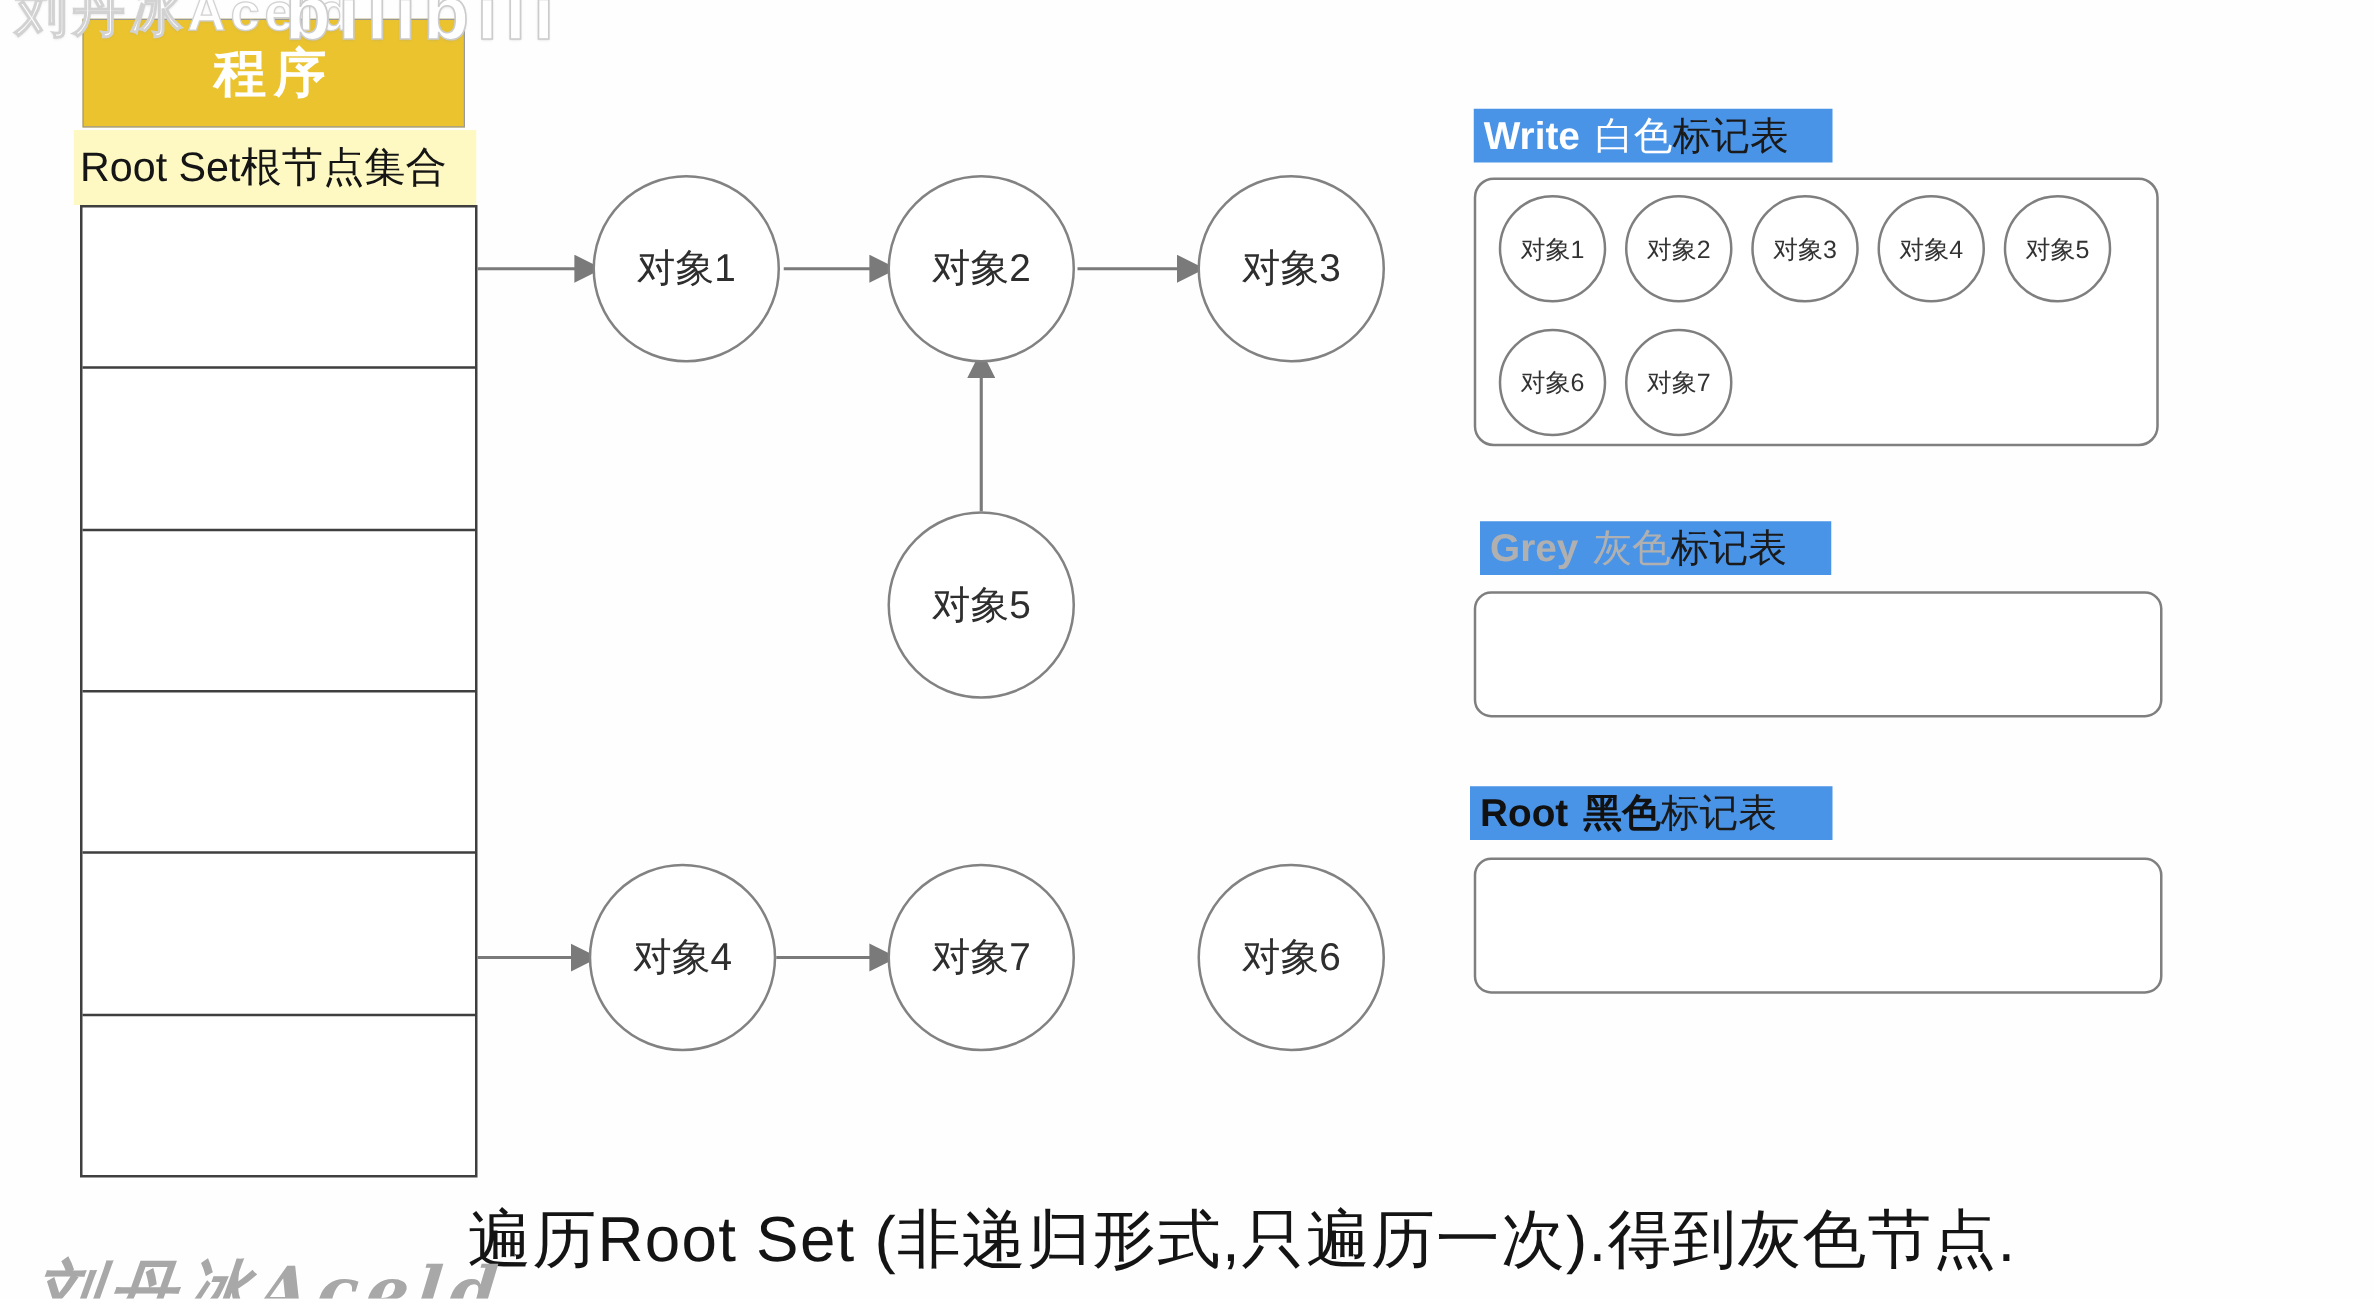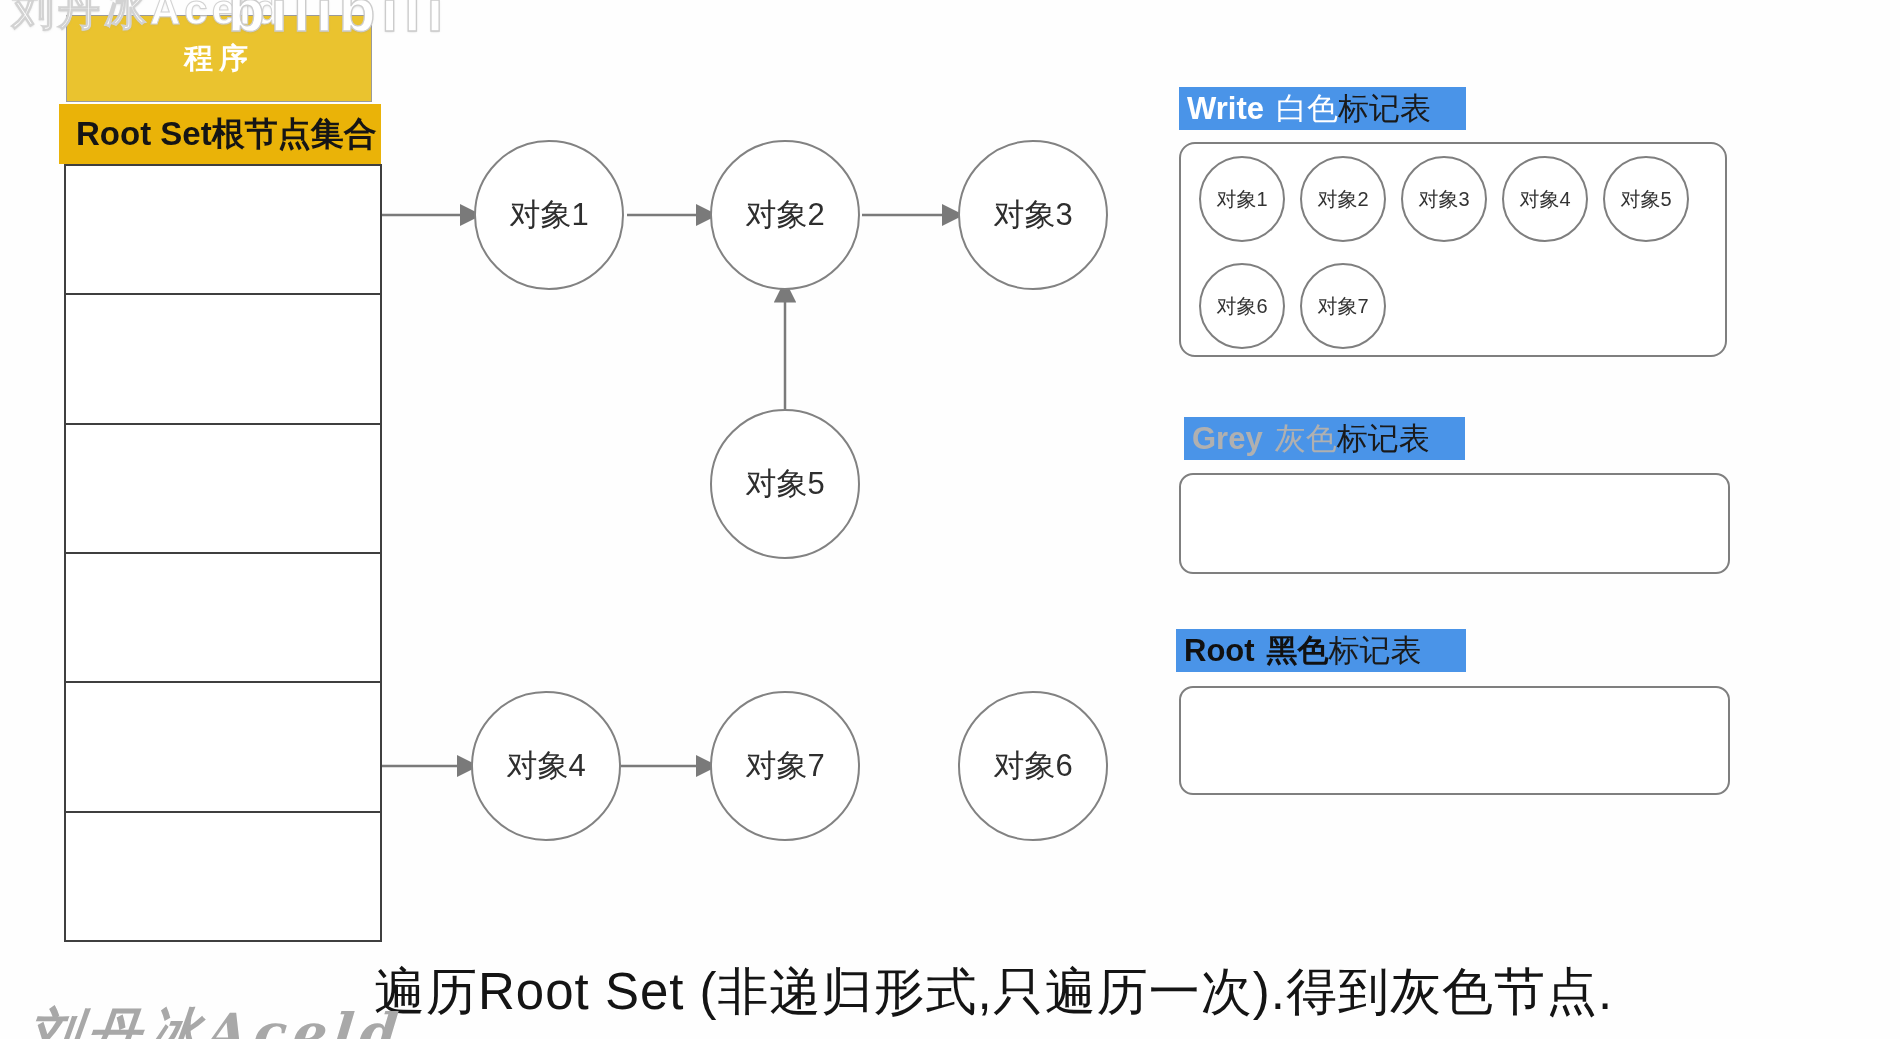--- a/index.html
+++ b/index.html
@@ -23,27 +23,27 @@
     font-size:60px; font-weight:900; color:#ffffff;
     -webkit-text-stroke:1.3px #cccccc; text-shadow:0 1px 2px rgba(150,150,150,.4);
     letter-spacing:6px; white-space:nowrap;
   }
 
   
   .mt-header {
     position:absolute; left:66px; top:15px; width:306px; height:87px;
     background:#eac32f; border:1px solid #9a9a9a; z-index:1;
     display:flex; align-items:center; justify-content:center;
-    color:#ffffff; font-size:29px; font-weight:bold; letter-spacing:6px;
+    color:#ffffff; font-size:42px; font-weight:bold; letter-spacing:6px;
   }
   .mt-root {
     position:absolute; left:59px; top:104px; width:322px; height:60px;
-    background:#eab308; z-index:2;
+    background:#fef9c3; z-index:2;
     display:flex; align-items:center;
-    color:#151515; font-size:33px; padding-left:17px; white-space:nowrap;font-weight:bold;
+    color:#151515; font-size:33px; padding-left:5px; white-space:nowrap;
   }
   .mt-body {
     position:absolute; left:64px; top:164px; width:318px; height:778px;
     border:2px solid #3f3f3f; background:#ffffff;
     display:flex; flex-direction:column; z-index:1;
   }
   .mt-row { flex:1 1 auto; }
   .mt-row:not(:last-child) { border-bottom:2px solid #3f3f3f; }
 
   

